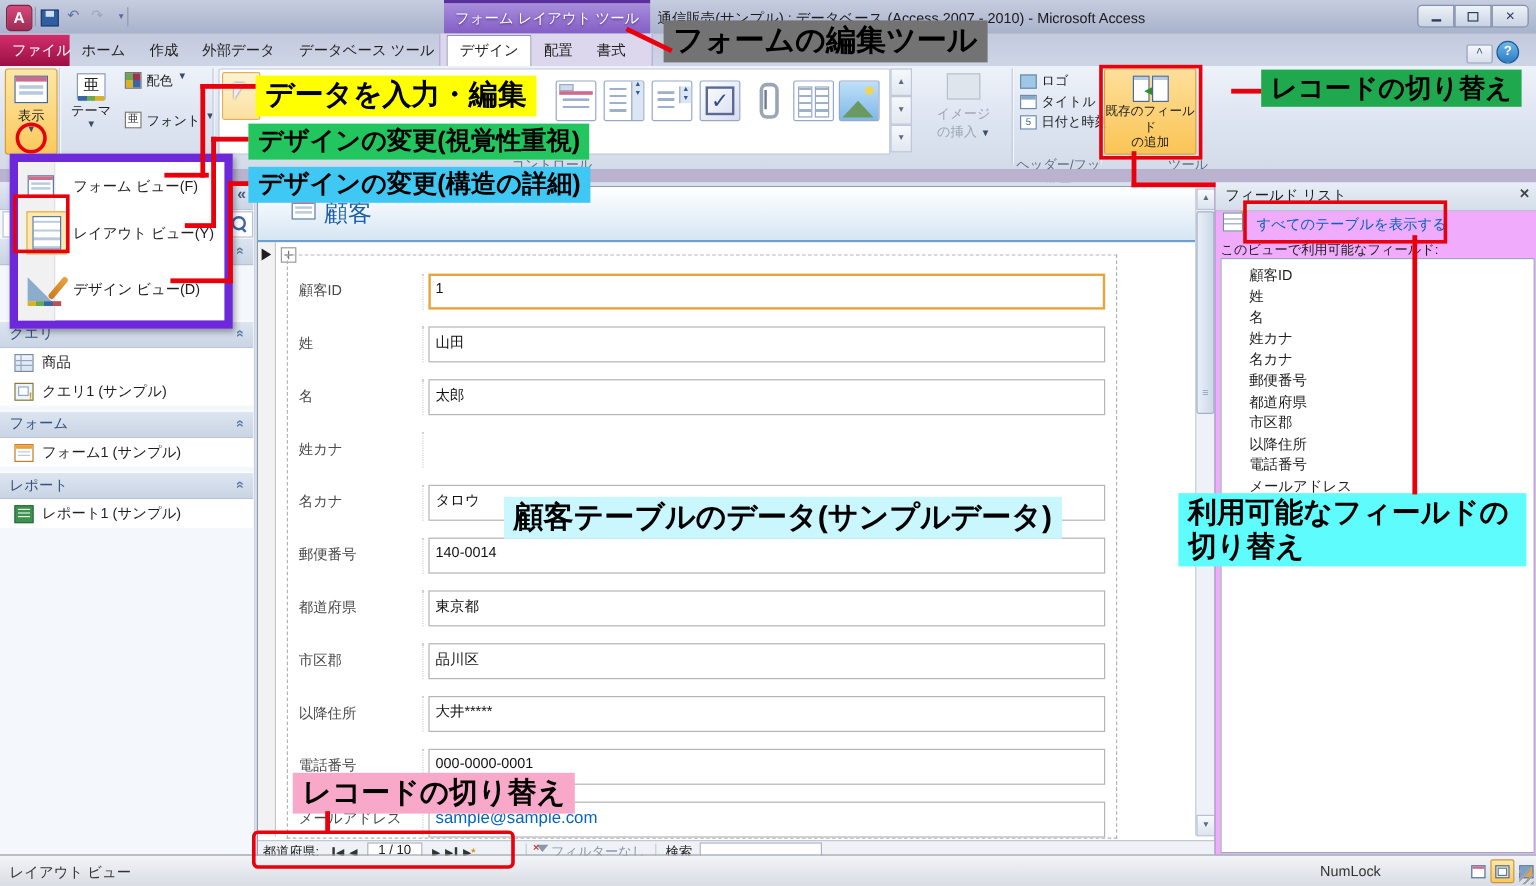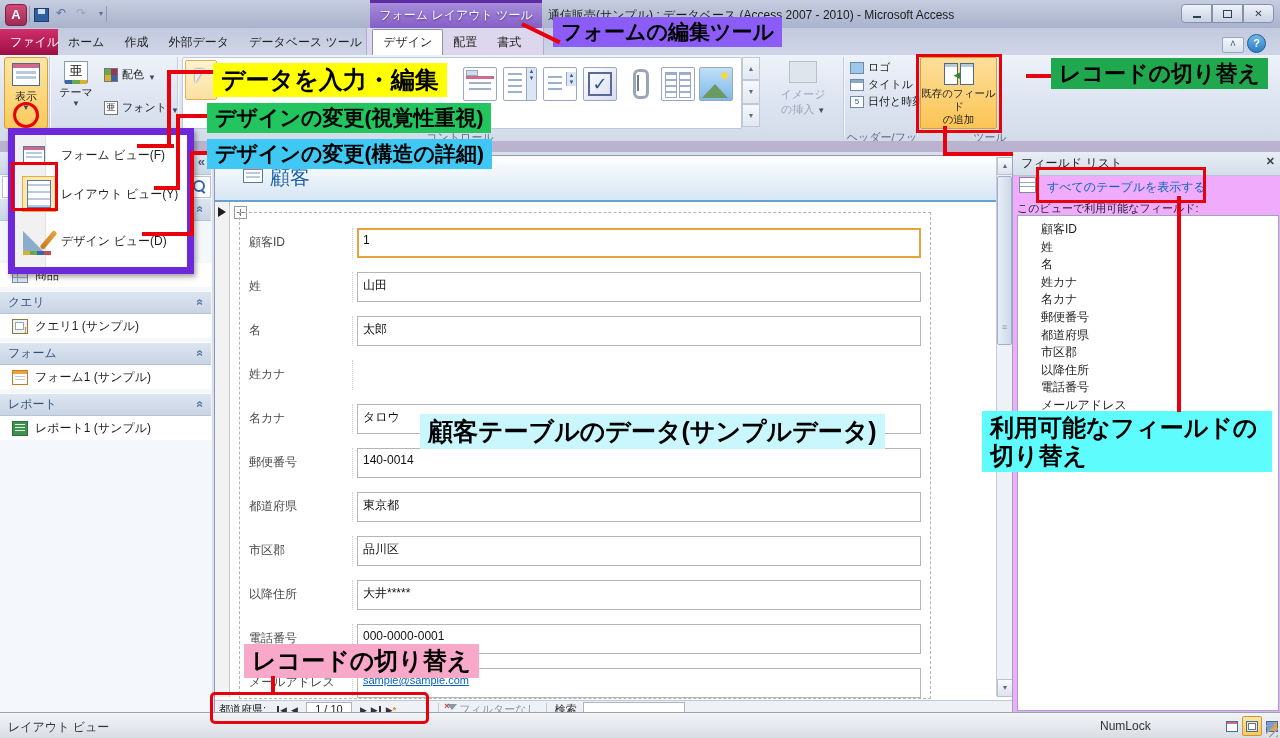--- a/index.html
+++ b/index.html
@@ -47,21 +47,21 @@
   .bigbtn{display:flex;flex-direction:column;align-items:center;font-size:11px}
   .view-btn{left:4px;top:2px;width:42px;height:70px;background:linear-gradient(#fde7a6,#fbc95c);
             border:1px solid #d8a030;border-radius:3px}
   .ic-viewbig{width:26px;height:21px;background:#fff;border:1px solid #4a6a95;margin:5px auto 3px}
   .ic-viewbig:before{content:"";display:block;height:4px;background:#cf6a8a}
   .ic-viewbig:after{content:"";display:block;height:3px;margin:3px 3px 0;background:#b9c9de;box-shadow:0 5px 0 #b9c9de}
   .dda{font-size:8px;color:#3c4a66;line-height:8px}
   .theme-btn{left:54px;top:2px;width:44px;height:70px}
   .ic-theme{width:22px;height:20px;border:1px solid #8a9ab5;background:#fff;font-size:13px;line-height:18px;text-align:center;margin:4px auto 2px}
   .ic-theme:after{content:"";display:block;height:4px;margin-top:0;background:linear-gradient(90deg,#3a66a8 33%,#6aa84f 33% 66%,#d8b22a 66%)}
-  .smallbtn{display:flex;align-items:flex-end;gap:4px;font-size:11px;height:22px;padding:0 4px}
+  .smallbtn{display:flex;align-items:flex-start;gap:4px;font-size:11px;height:22px;padding:0 4px}
   .ic-colors{width:12px;height:12px;background:conic-gradient(#9c3353 0 25%,#3a66a8 0 50%,#d8b22a 0 75%,#6aa84f 0);border:1px solid #777}
   .ic-fonts{width:12px;height:12px;border:1px solid #777;font-size:9px;line-height:11px;text-align:center;background:#fff}
   .gallery{left:182px;top:2px;width:558px;height:70px;background:#fff;border:1px solid #c0c8d8;border-radius:2px}
   .sel-btn{left:2px;top:2px;width:30px;height:38px;background:linear-gradient(#fdf3d2,#fbe0a0);border:1px solid #e0b05a;border-radius:2px}
   .cursor-ic{left:9px;top:8px;width:0;height:0;border-left:9px solid #e9eef5;border-bottom:14px solid transparent;
              filter:drop-shadow(0 0 1px #5a6a85)}
   .ctl{top:9px;width:32px;height:32px;background:#fff;border:1px solid #98a8c5;border-radius:2px}
   .ctl i{position:absolute;display:block}
   .lines{background:repeating-linear-gradient(#9db0cc 0 2px,transparent 2px 6px)}
   .spin{width:9px;background:#dce6f2;border-left:1px solid #98a8c5;right:0;top:0;bottom:0;
@@ -156,21 +156,21 @@
   .detail{position:absolute;left:15px;top:46px;right:16px;bottom:16px;background:#fff}
   .layout-handle{position:absolute;left:19px;top:50px;width:11px;height:11px;border:1px solid #9a9a9a;background:#fff}
   .layout-handle:before{content:"";position:absolute;left:5px;top:2px;width:1px;height:7px;background:#777}
   .layout-handle:after{content:"";position:absolute;left:2px;top:5px;width:7px;height:1px;background:#777}
   .dashedbox{position:absolute;left:24px;top:56px;width:690px;height:485px;border:1px dashed #b4b4b4}
   .form-rows{position:absolute;left:34px;top:72px;width:672px;display:flex;flex-direction:column;gap:14px}
   .form-row{display:flex;height:30px}
   .fr-label{width:103px;font-size:12px;color:#4a4a4a;padding-top:6px;border-right:1px dotted #d0d0d0}
   .fr-box{flex:1;margin-left:4px;border:1px solid #b5b5b5;background:#fff;padding:4px 5px 0;font-size:12px;color:#111}
   .fr-box.selected{border:2px solid #e8a33d;padding:3px 4px 0}
-  .fr-box.link .fr-value{color:#0563c1;text-decoration:underline;font-size:11px}
+  .fr-box.link .fr-value{color:#0563c1;font-size:14px}
   .vscroll{position:absolute;right:0px;top:1px;width:15px;height:539px;background:#eef1f6;border-left:1px solid #c5ccd8}
   .sb-btn{position:absolute;left:0;width:14px;height:16px;background:linear-gradient(#f8fafc,#dde4ee);
           border:1px solid #b8c2d2;font-size:7px;color:#5a6a85;text-align:center;line-height:15px}
   .sb-thumb{position:absolute;left:0;top:19px;width:13px;height:167px;background:linear-gradient(90deg,#e8eef6,#cdd9e8);
             border:1px solid #9fb0c8;border-radius:2px;color:#8a9cb5;font-size:9px;text-align:center;line-height:300px}
   .recnav{position:absolute;left:0;top:544px;width:797px;height:17px;background:#eef1f5;border-top:1px solid #c0c8d4;
           display:flex;align-items:center;font-size:11px;color:#222}
   .rn-btn{display:flex;align-items:center;margin:0 2px;font-size:9px;color:#333}
   .rn-bar{width:2px;height:8px;background:#333;margin:0 1px}
   .rn-count{width:44px;height:13px;background:#fff;border:1px solid #aab4c4;text-align:center;line-height:13px;font-size:11px;margin:0 6px}
@@ -361,30 +361,30 @@
     <span class="nav-shutter">«</span>
   </div>
   <div class="ab nav-search">
     <span class="mag"></span>
   </div>
   <div class="ab nav-grpbar">
     <span class="grp-chev">«</span>
   </div>
   <div class="ab nav-items">
 
+      <div class="nav-row header">
+
+        <span class="nav-label">クエリ</span>
+        <span class="grp-chev">«</span>
+      </div>
+
       <div class="nav-row item">
         <span class="mini-icon table"></span>
         <span class="nav-label">商品</span>
 
-      </div>
-
-      <div class="nav-row header">
-
-        <span class="nav-label">クエリ</span>
-        <span class="grp-chev">«</span>
       </div>
 
       <div class="nav-row item">
         <span class="mini-icon query"></span>
         <span class="nav-label">クエリ1 (サンプル)</span>
 
       </div>
 
       <div class="nav-row header">
 
@@ -582,21 +582,21 @@
     <span class="sb-view on">
         <span class="vglyph g2"></span>
       </span>
     <span class="sb-view">
         <span class="vglyph g3"></span>
       </span>
   </span>
   <span class="sb-grip"></span>
 </div>
 
-<div class="ann" style="left:553px;top:17px;background:#8b5cf6;font-size:21px">フォームの編集ツール</div>
+<div class="ann" style="left:553px;top:17px;background:#737373;font-size:25px">フォームの編集ツール</div>
 <div class="ann" style="left:213px;top:63px;background:#ffff00;font-size:24px">データを入力・編集</div>
 <div class="ann" style="left:207px;top:103px;background:#22c55e;font-size:21px">デザインの変更(視覚性重視)</div>
 <div class="ann" style="left:207px;top:139px;background:#3fc8f4;font-size:21px">デザインの変更(構造の詳細)</div>
 <div class="ann" style="left:1051px;top:58px;background:#1fa84d;font-size:22px">レコードの切り替え</div>
 <div class="ann" style="left:420px;top:414px;background:#c9f7fd;font-size:25px">顧客テーブルのデータ(サンプルデータ)</div>
 <div class="ann" style="left:982px;top:411px;background:#5efcfc;font-size:24px;white-space:normal;width:274px">利用可能なフィールドの切り替え</div>
 <div class="ann" style="left:244px;top:644px;background:#f8a8c8;font-size:24px">レコードの切り替え</div>
 
 <div class="rline" style="left:137px;top:144px;width:37px;height:4px"></div>
 <div class="rline" style="left:167px;top:70px;width:4px;height:78px"></div>

